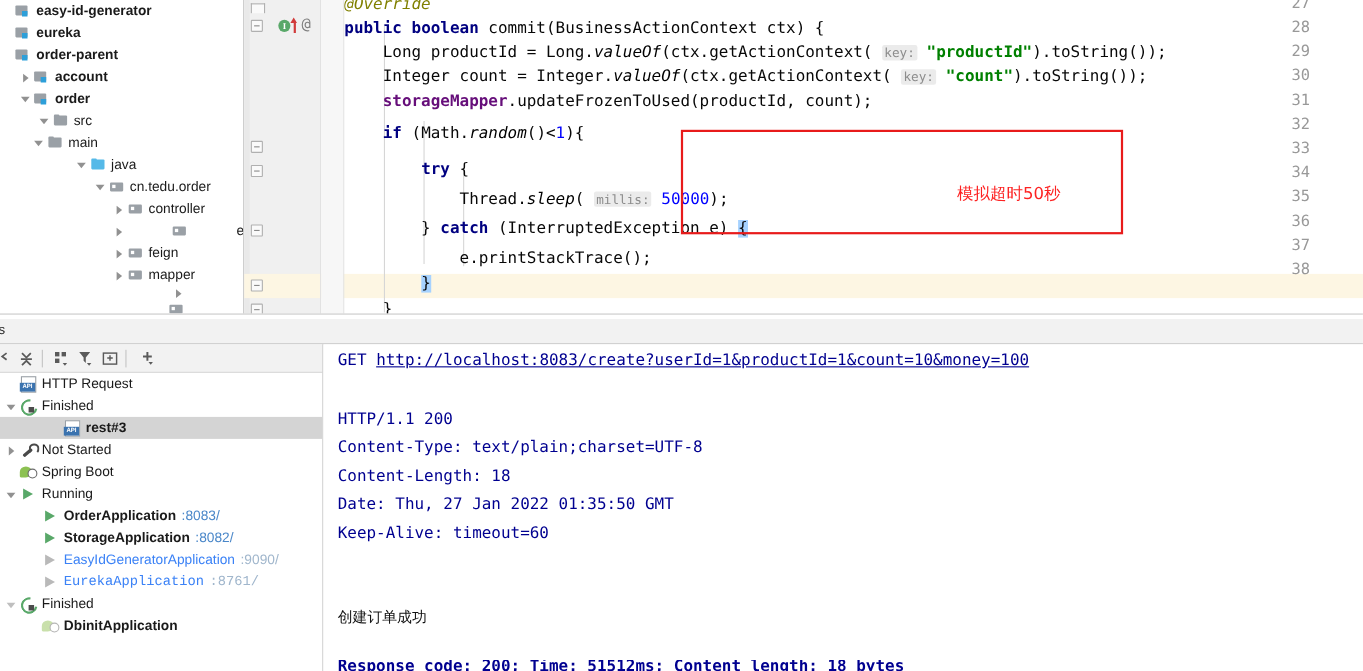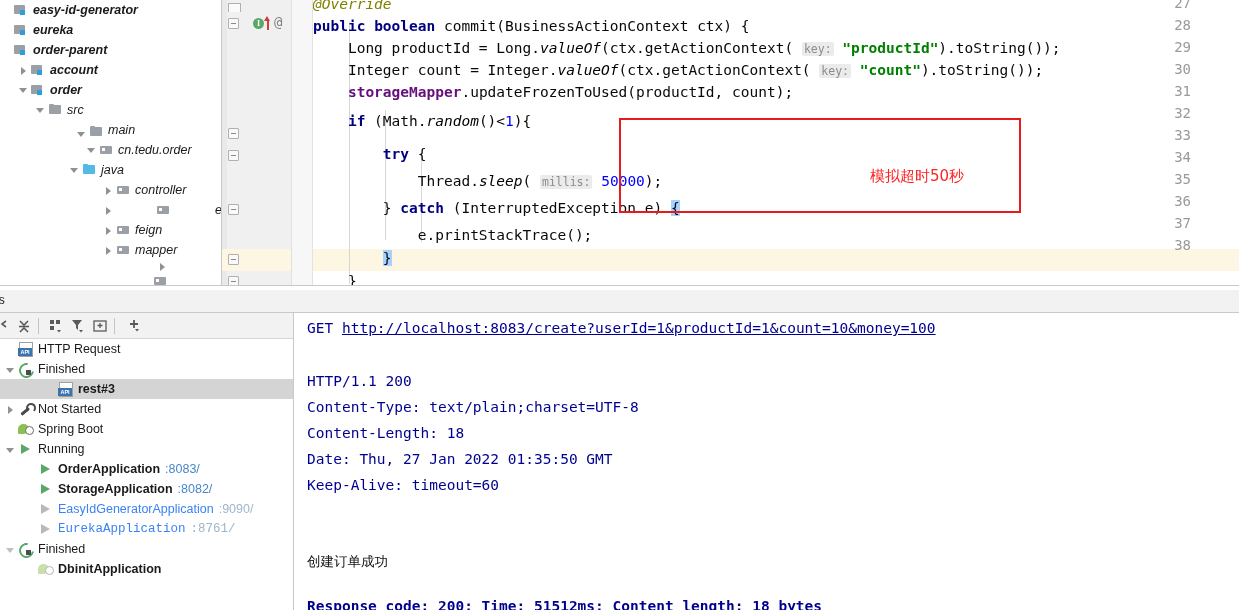--- a/index.html
+++ b/index.html
@@ -69,21 +69,21 @@
   }
   
   .ico.pkg::before {
     content:""; position:absolute; left:2px; top:4px; width:12px; height:8px;
     background:#9aa0a6; border-radius:1px;
   }
   .ico.pkg::after {
     content:""; position:absolute; left:3.5px; top:5.5px; width:3px; height:3px;
     background:#ffffff;
   }
-  .tlabel { font-size:12.5px;font-style:italic; }
+  .tlabel { font-size:12.5px; }
   .tree-scroll {
     position:absolute; right:2px; top:2px; width:7px; height:148px;
     background:#d6d6d6; border-radius:0;
   }
   .tree-divider {
     position:absolute; left:221px; top:0; width:1px; height:293px; background:#c9c9c9;
   }
 
   
   .editor { position:absolute; left:222px; top:0; width:1017px; height:293px; background:#ffffff; }
@@ -304,34 +304,34 @@
         <div class="tree-row bold" style="padding-left: 17px;">
           <span class="arrow open"></span>
           <span class="ico module"></span>
           <span class="tlabel">order</span>
         </div>
         <div class="tree-row" style="padding-left: 34px;">
           <span class="arrow open"></span>
           <span class="ico folder"></span>
           <span class="tlabel">src</span>
         </div>
-        <div class="tree-row" style="padding-left: 75px; align-items: flex-end;">
+        <div class="tree-row" style="padding-left: 29px;">
           <span class="arrow open"></span>
           <span class="ico folder"></span>
           <span class="tlabel">main</span>
-        </div>
-        <div class="tree-row" style="padding-left: 85px;">
-          <span class="arrow open"></span>
-          <span class="ico pkg"></span>
-          <span class="tlabel">cn.tedu.order</span>
         </div>
         <div class="tree-row" style="padding-left: 68px;">
           <span class="arrow open"></span>
           <span class="ico srcfolder"></span>
           <span class="tlabel">java</span>
+        </div>
+        <div class="tree-row" style="padding-left: 85px;">
+          <span class="arrow open"></span>
+          <span class="ico pkg"></span>
+          <span class="tlabel">cn.tedu.order</span>
         </div>
         <div class="tree-row" style="padding-left: 102px;">
           <span class="arrow closed"></span>
           <span class="ico pkg"></span>
           <span class="tlabel">controller</span>
         </div>
         <div class="tree-row" style="padding-left: 102px; gap: 40px;">
           <span class="arrow closed"></span>
           <span class="ico pkg"></span>
           <span class="tlabel">entity</span>

